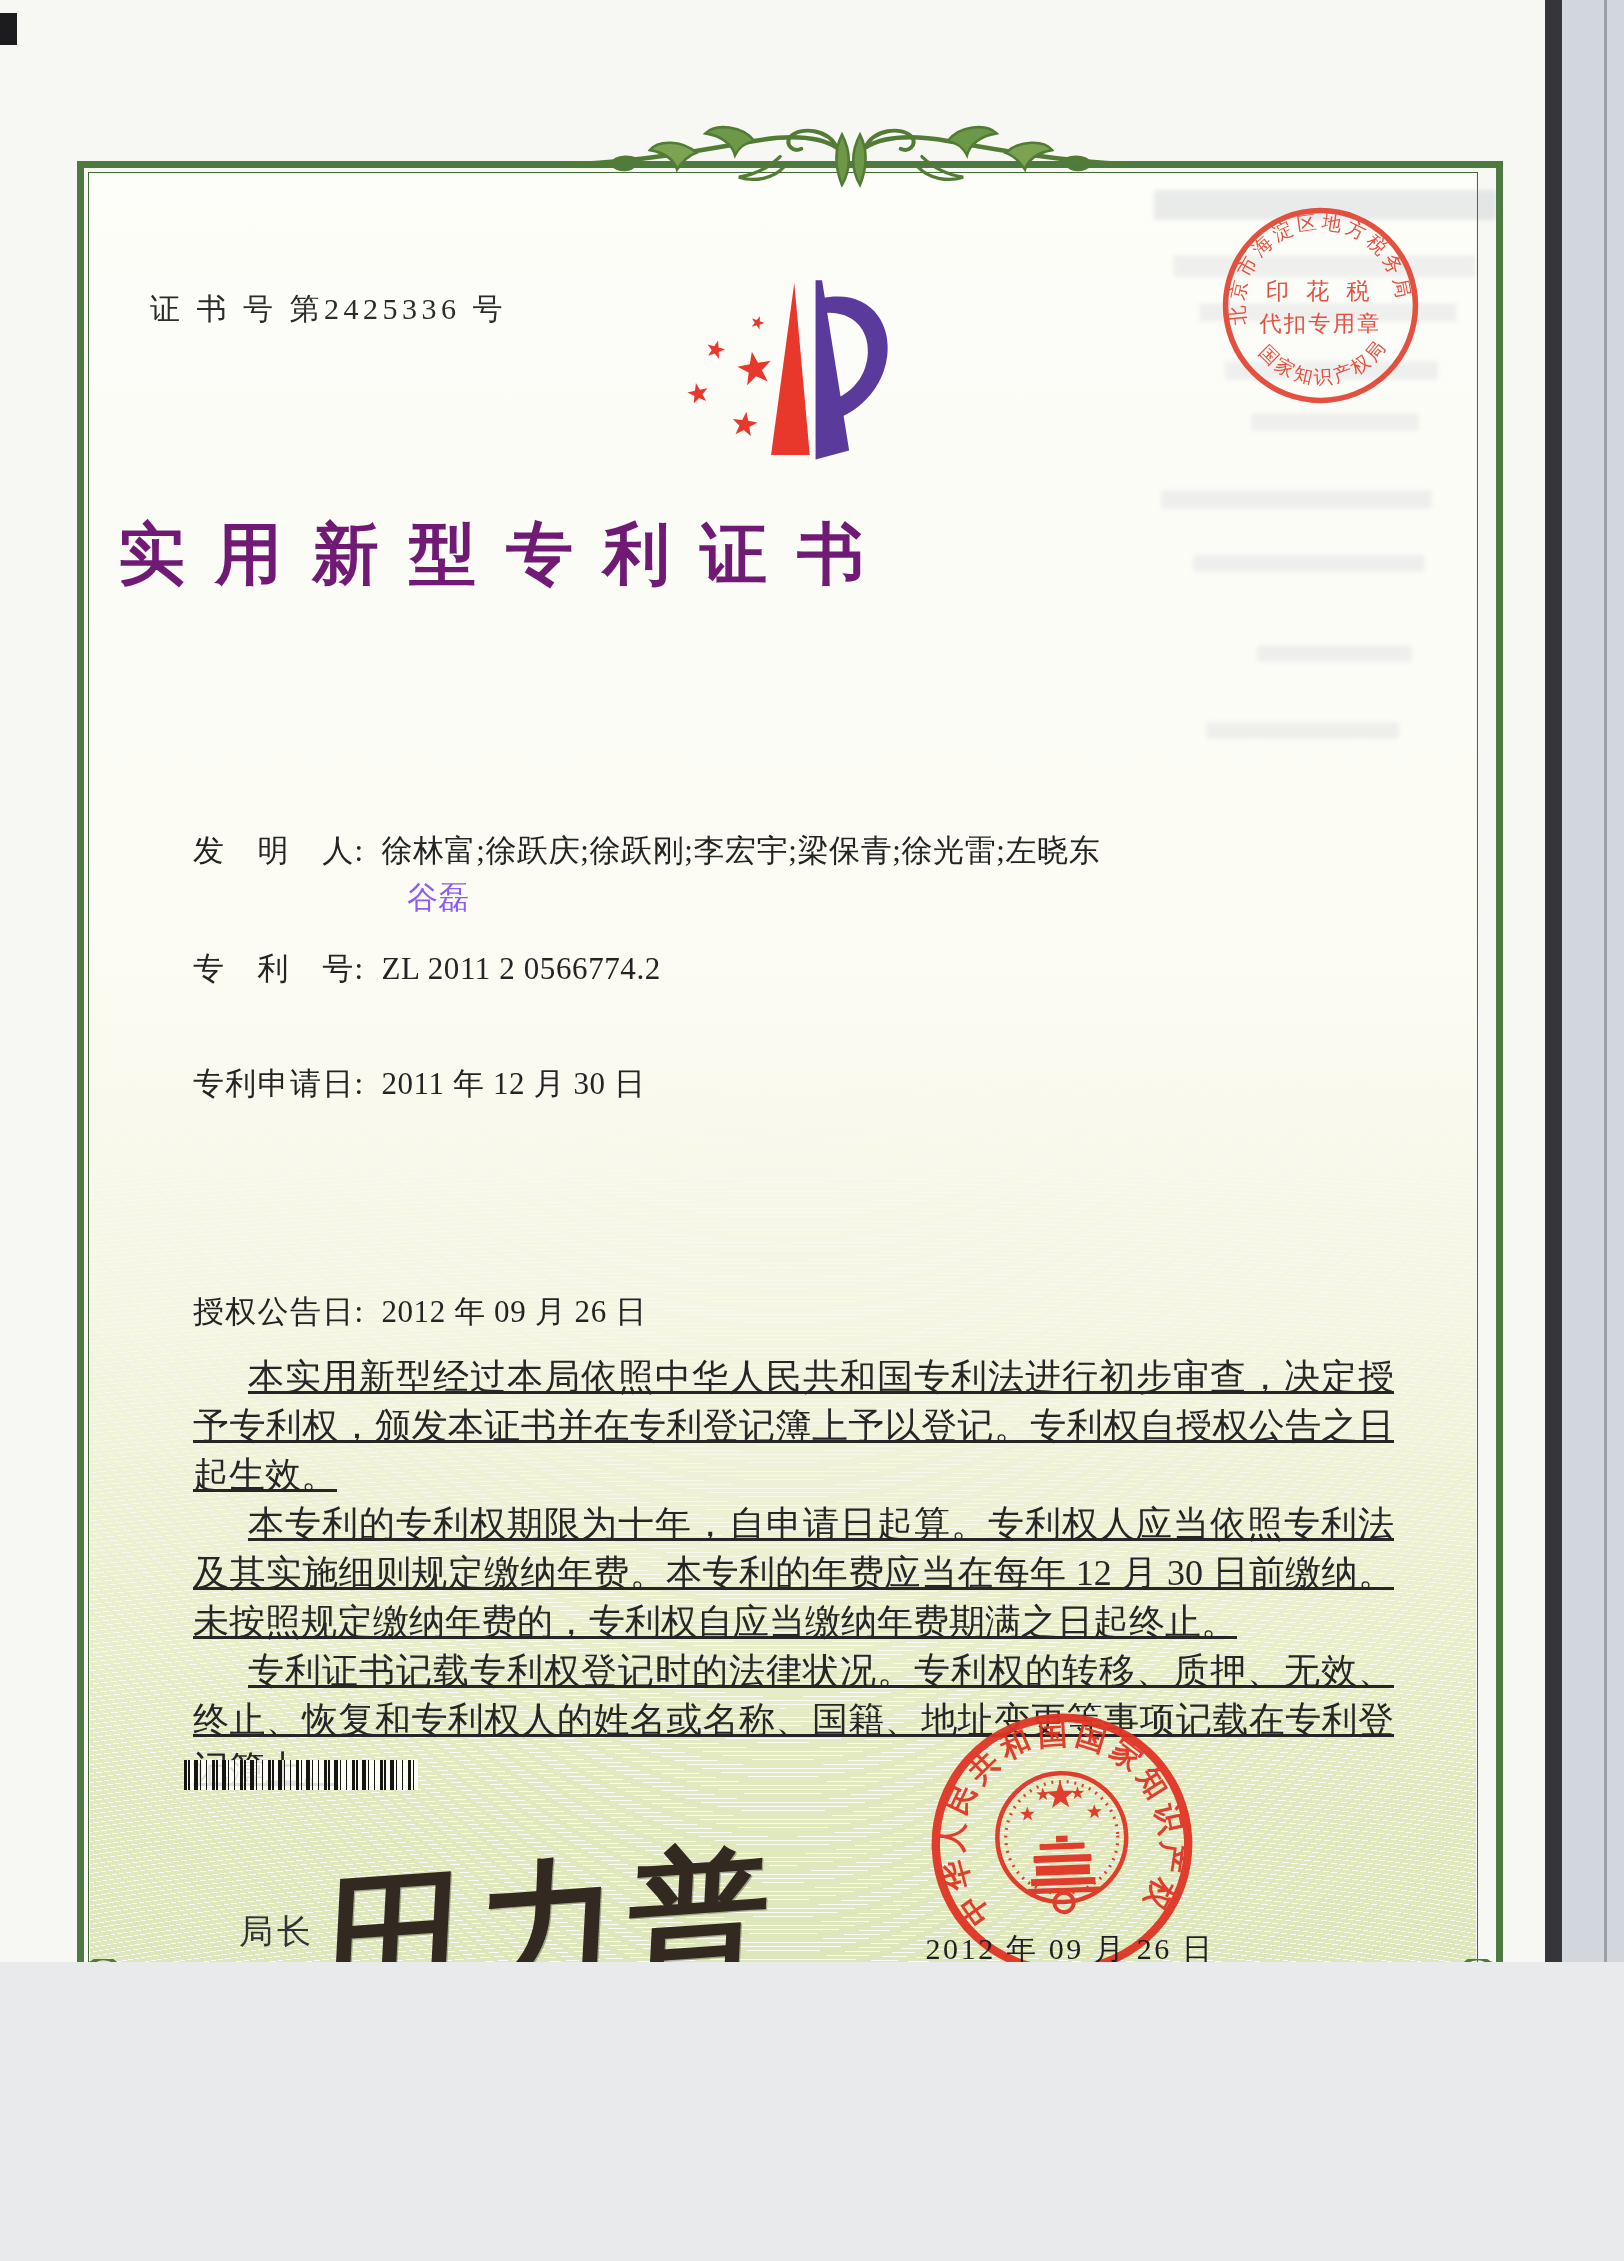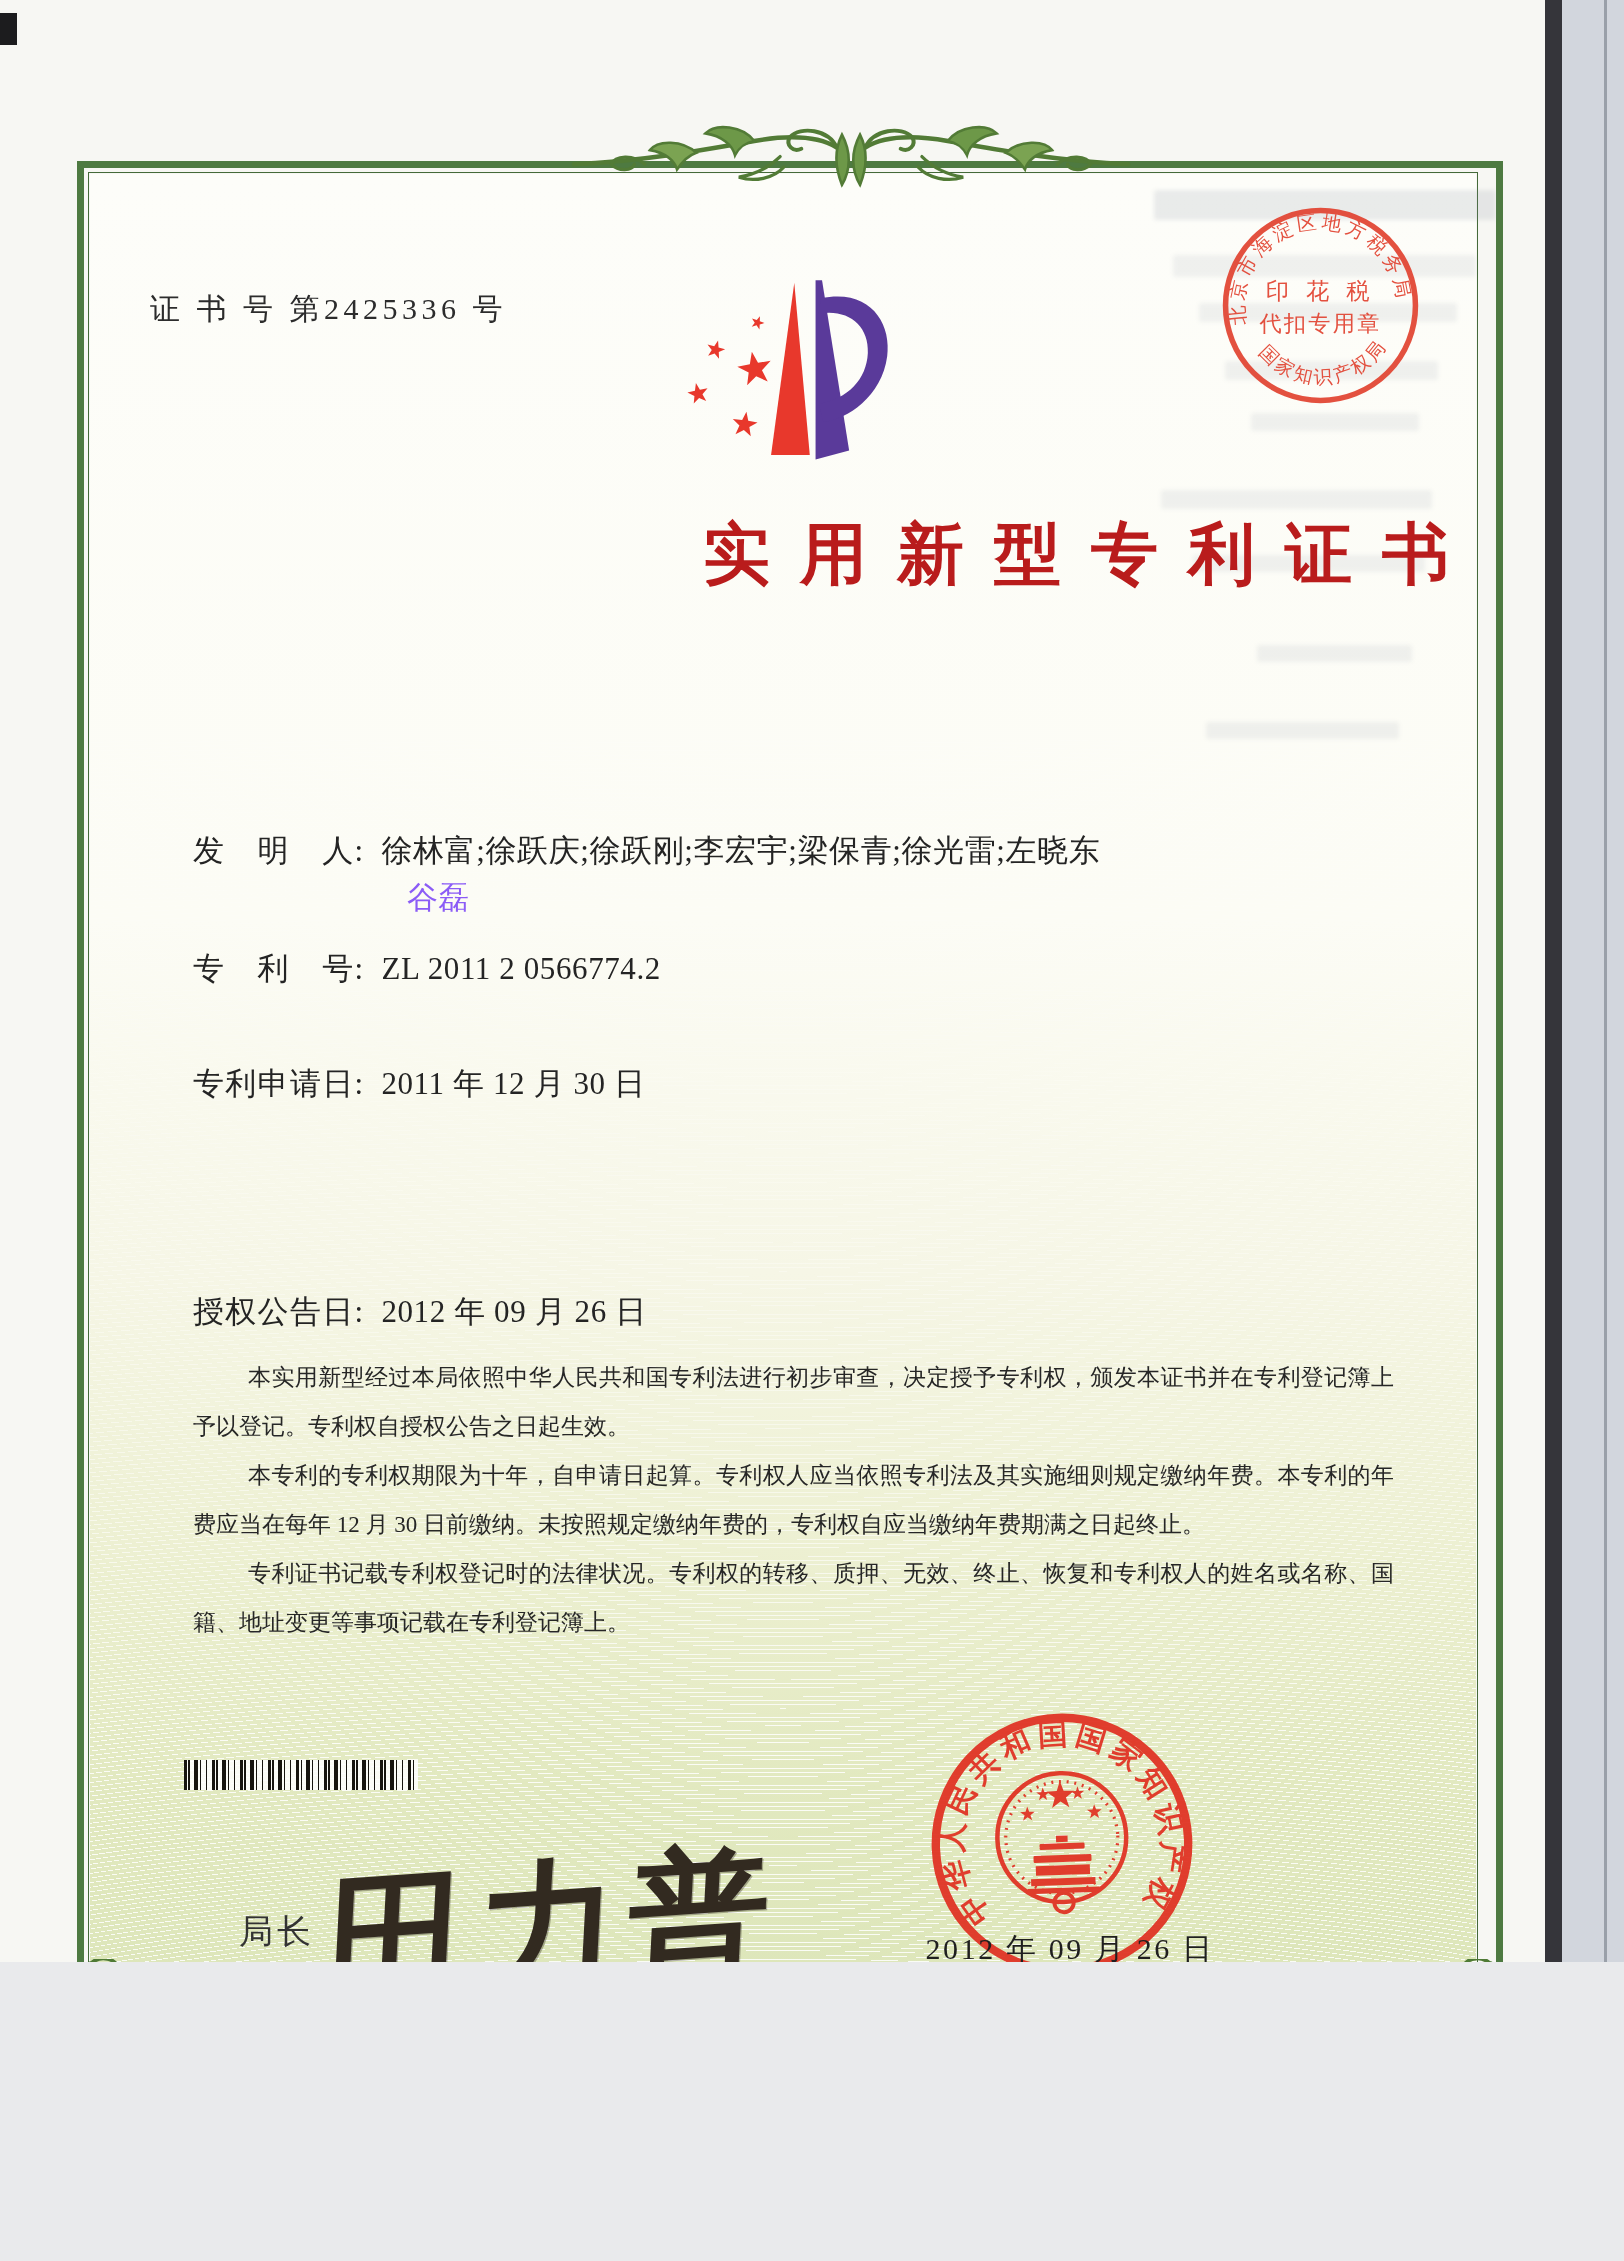--- a/index.html
+++ b/index.html
@@ -30,30 +30,30 @@
 
   .ornament-top{position:absolute;left:561px;top:123px;width:580px;height:80px;}
   .corner{position:absolute;width:187px;height:208px;}
   .corner.left{left:66px;top:1959px;}
   .corner.right{left:1328px;top:1959px;transform:scaleX(-1);}
 
   .cert-no{position:absolute;left:150px;top:289px;font-size:30px;letter-spacing:4.5px;color:#2c2c2c;white-space:nowrap;}
   .logo{position:absolute;left:653px;top:271px;width:240px;height:208px;}
   .stamp-top{position:absolute;left:1215px;top:200px;width:211px;height:211px;opacity:.93;}
 
-  .title{position:absolute;left:88px;top:509px;width:1391px;text-align:right;
-         font-size:67px;font-weight:bold;letter-spacing:30px;text-indent:30px;color:#b91c1c;}
+  .title{position:absolute;left:88px;top:509px;width:1391px;text-align:left;
+         font-size:67px;font-weight:bold;letter-spacing:30px;text-indent:30px;color:#701a75;}
 
   .row{position:absolute;left:193px;font-size:31px;color:#242424;white-space:nowrap;}
   .row .lbl{letter-spacing:1.3px;margin-right:17px;}
   .row .val{letter-spacing:0.6px;}
   .row2{position:absolute;left:407px;font-size:31px;color:#8b5cf6;}
 
   .body-text{position:absolute;left:193px;top:1353px;width:1201px;}
-  .body-text p{margin:0;font-size:23px;line-height:49px;text-align:justify;text-indent:55px;color:#262626;}
+  .body-text p{margin:0;font-size:36px;line-height:49px;text-align:justify;text-indent:55px;color:#262626;text-decoration:underline;}
 
   .barcode{position:absolute;left:184px;top:1760px;width:234px;height:30px;
     background:repeating-linear-gradient(90deg,
       #17150f 0 2.6px, rgba(255,255,255,.85) 2.6px 4.5px,
       #17150f 4.5px 5.8px,  rgba(255,255,255,.85) 5.8px 10.3px,
       #17150f 10.3px 14px, rgba(255,255,255,.85) 14px 16px,
       #17150f 16px 17.4px, rgba(255,255,255,.85) 17.4px 22px,
       #17150f 22px 23px, rgba(255,255,255,.85) 23px 28px);}
 
   .director-label{position:absolute;left:239px;top:1909px;font-size:34px;letter-spacing:3.9px;color:#333;}

